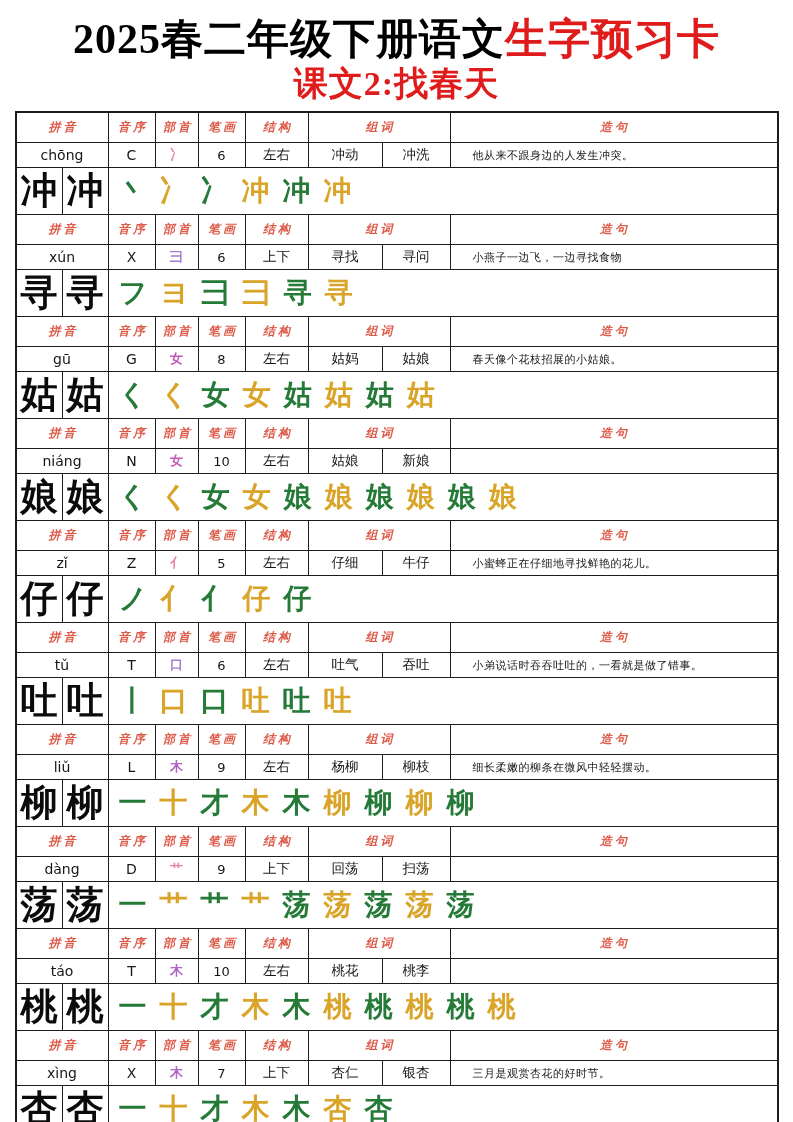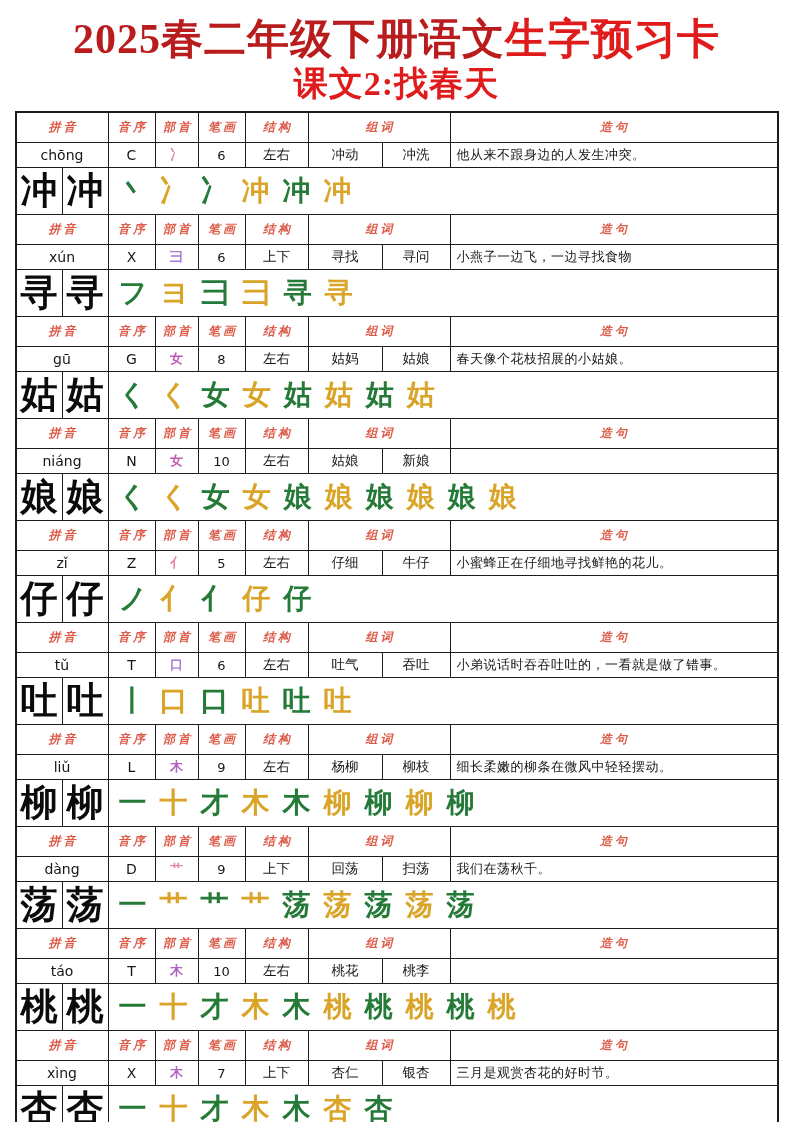--- a/index.html
+++ b/index.html
@@ -23,21 +23,21 @@
   
   .title{
     margin-top:14px;
     text-align:center;
     font-weight:900;
     font-size:42px;
     line-height:50px;
     letter-spacing:1px;
     font-family:"Liberation Serif","DejaVu Serif",serif;
   }
-  .title .t-black{color:#b91c1c;}
+  .title .t-black{color:#000000;}
   .title .t-red{color:var(--title-red);margin-top:40px;}
   .subtitle{
     text-align:center;
     font-weight:700;
     font-size:34px;
     line-height:36px;
     color:var(--title-red);
     margin-top:2px;
     letter-spacing:1px;
   }
@@ -77,22 +77,22 @@
   }
   .span2{grid-column:6 / 8;}
 
   .v-pinyin{font-family:"DejaVu Sans","Liberation Sans",sans-serif;font-size:14px;}
   .v-initial{font-family:"DejaVu Sans","Liberation Sans",sans-serif;font-size:14px;}
   .v-radical{font-size:13px;font-weight:700;}
   .v-count{font-family:"DejaVu Sans","Liberation Sans",sans-serif;font-size:13px;}
   .v-cn{font-size:13.5px;}
   .v-sentence{
     justify-content:flex-start;
-    font-size:13px;
-    padding:0 6px;
+    font-size:11px;
+    padding:0 22px;
     letter-spacing:0.5px;
     font-family:Liberation Serif, serif;
   }
 
   .bigchar{
     font-size:37px;
     font-weight:600;
     color:#0b0b0b;
     line-height:1;
     padding-bottom:2px;
@@ -386,21 +386,20 @@
       <div class="cell last">造句</div>
     </div>
     <div class="row data">
       <div class="cell v-pinyin">dàng</div>
       <div class="cell v-initial">D</div>
       <div class="cell v-radical" style="color: rgb(232, 130, 158);">艹</div>
       <div class="cell v-count">9</div>
       <div class="cell v-cn">上下</div>
       <div class="cell v-cn">回荡</div>
       <div class="cell v-cn">扫荡</div>
-      <div class="cell v-sentence last">我们在荡秋千。</div>
     </div>
     <div class="row strokes">
       <div class="cell bigchar">荡</div>
       <div class="cell bigchar">荡</div>
       <div class="cell strokeseq last">
             <span class="stroke-step green">一</span>
             <span class="stroke-step gold">艹</span>
             <span class="stroke-step green">艹</span>
             <span class="stroke-step gold">艹</span>
             <span class="stroke-step green">荡</span>

